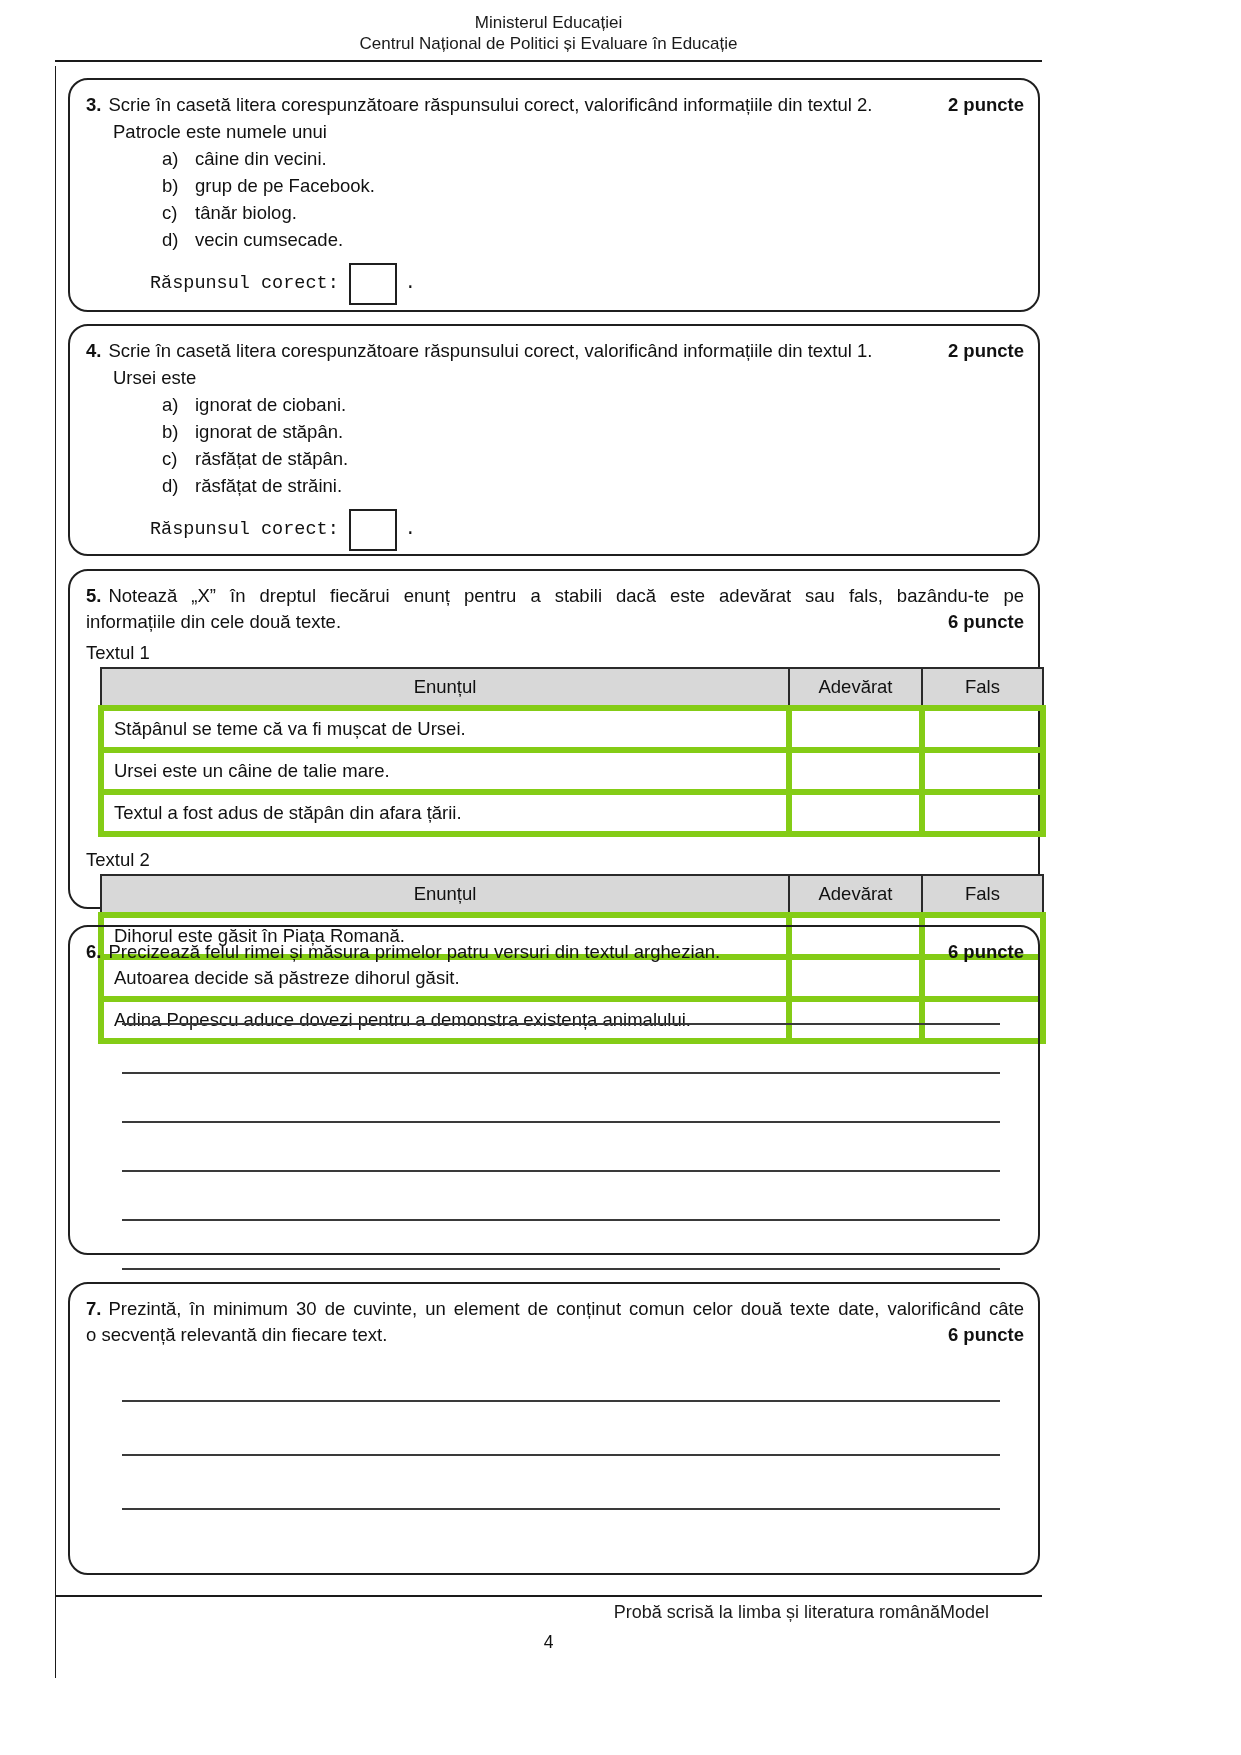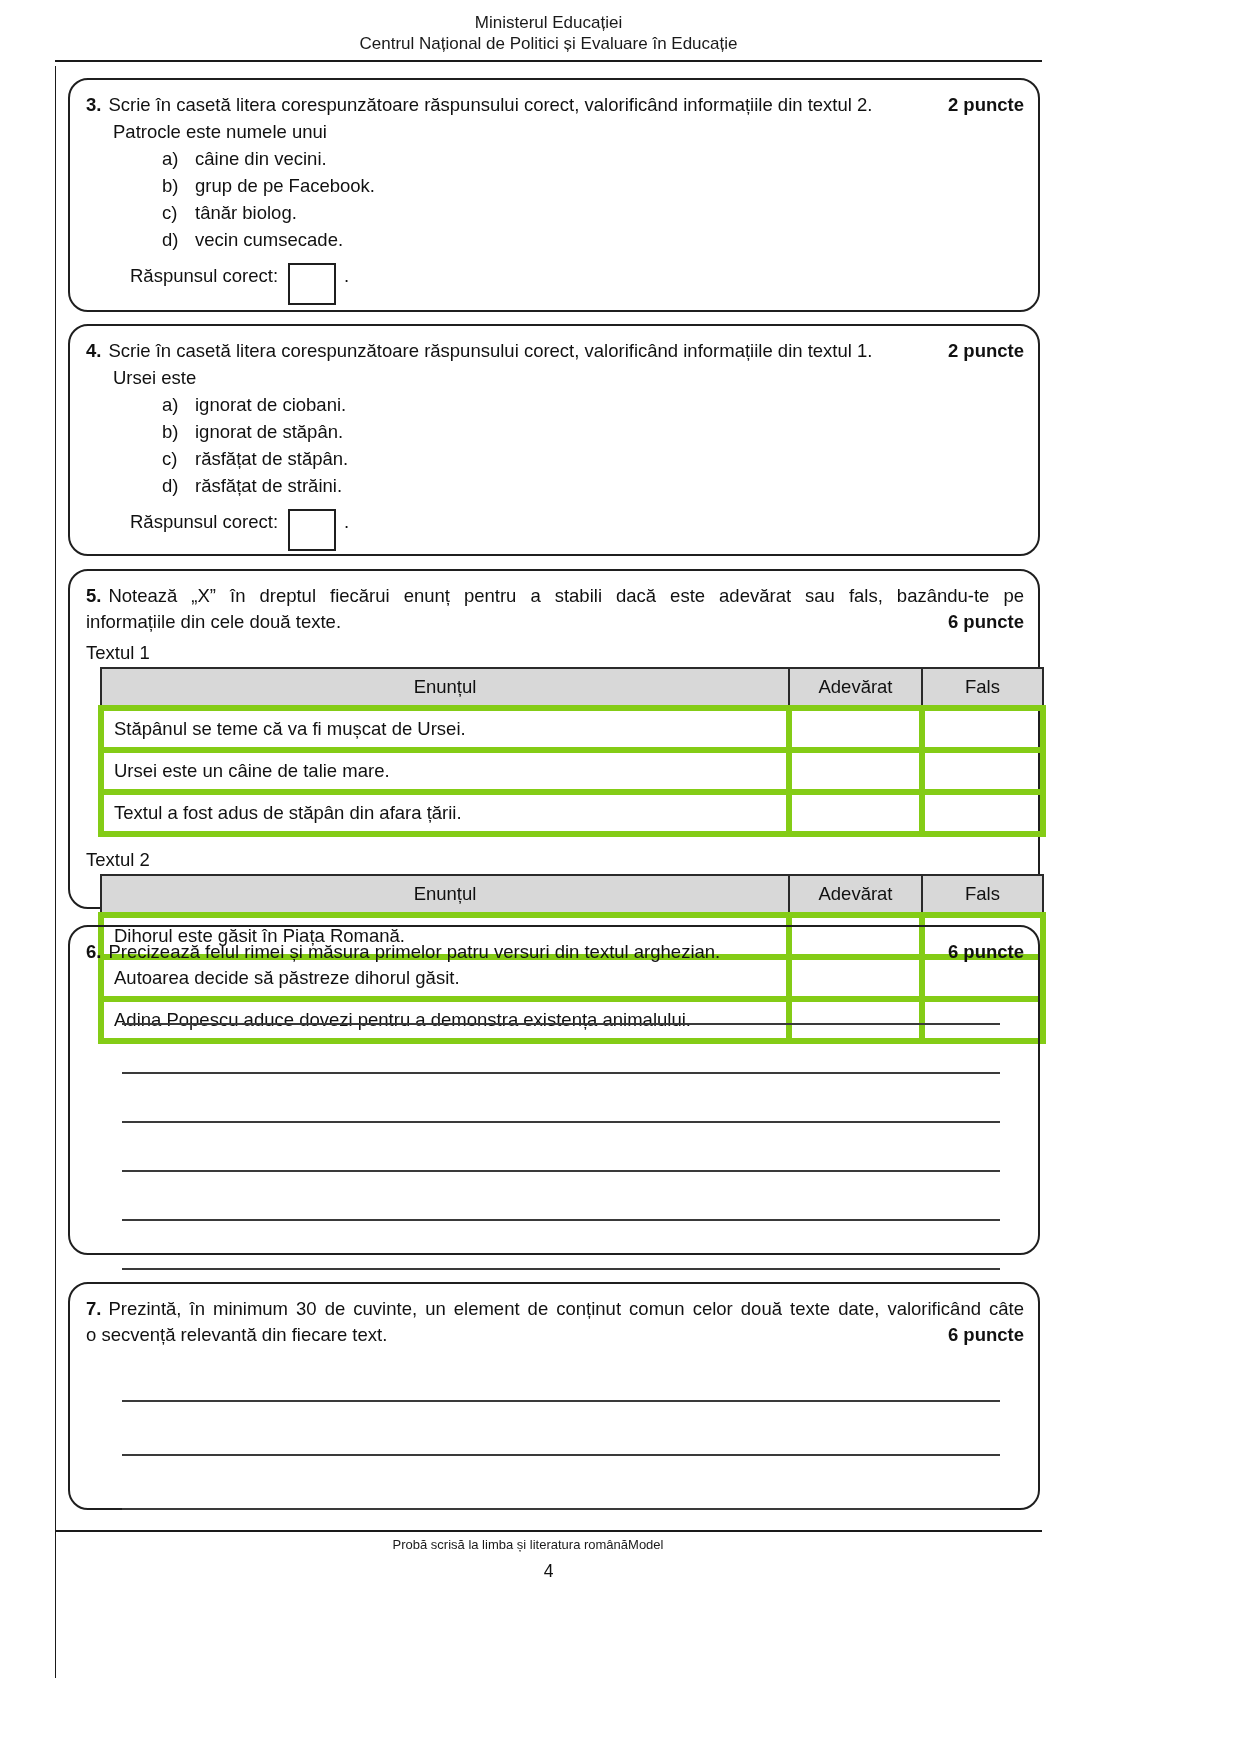--- a/index.html
+++ b/index.html
@@ -23,51 +23,51 @@
     margin-left:68px;width:972px;
     border:2.2px solid #1f1f1f;border-radius:20px;
     padding:12px 14px 0 16px;
     position:relative;
     font-size:18.5px;line-height:26px;
   }
   .q3{margin-top:16px;height:234px;}
   .q4{margin-top:12px;height:232px;}
   .q5{margin-top:13px;height:340px;}
   .q6{margin-top:16px;height:330px;}
-  .q7{margin-top:27px;height:228px;}
+  .q7{margin-top:27px;height:293px;}
 
   .prow{display:flex;justify-content:space-between;align-items:baseline;}
   .pnum{font-weight:bold;margin-right:7px;white-space:nowrap;}
   .points{font-weight:bold;white-space:nowrap;margin-left:12px;}
   .jline{text-align:justify;text-align-last:justify;}
   .stem{margin-left:27px;margin-top:1px;}
   .opt{margin-left:76px;line-height:27px;}
   .opt .letter{display:inline-block;width:33px;}
-  .answer-row{margin-left:44px;margin-top:10px;display:flex;}
+  .answer-row{margin-left:64px;margin-top:10px;display:flex;align-items:center;font-family:Liberation Mono, monospace;}
   .answer-box{display:inline-block;width:44px;height:38px;border:2.2px solid #1f1f1f;margin:0 8px 0 10px;background:#fff;}
 
   
   .tlabel{margin-top:4px;line-height:28px;}
   table.tf{border-collapse:collapse;margin-left:12px;width:942px;table-layout:fixed;}
   table.tf col.c1{width:688px;} table.tf col.c2{width:133px;} table.tf col.c3{width:121px;}
   table.tf th{background:#d8d8d8;font-weight:normal;height:34px;border:2px solid #2a2a2a;font-size:18.5px;}
   table.tf td{height:36px;border:6px solid #84cc16;padding:0 10px;font-size:18.5px;}
   .t2{margin-top:9px;}
 
   
   .lines{margin:0 24px 0 36px;}
   .wline{border-bottom:2px solid #3a3a3a;}
   .q6 .wline{height:47px;}
   .q6 .lines{margin-top:11px;}
   .q7 .wline{height:52px;}
   .q7 .lines{margin-top:0px;}
 
   
   .ft-rule{margin-top:20px;}
-  .ftrow{margin-left:52px;width:952px;display:flex;justify-content:center;font-size:13px;margin-top:5px;color:#1a1a1a;}
+  .ftrow{margin-left:37px;width:952px;display:flex;justify-content:flex-end;font-size:18px;margin-top:5px;color:#1a1a1a;}
   .pageno{margin-left:55px;width:987px;text-align:center;font-size:17.5px;margin-top:9px;}
 </style>
 </head>
 <body>
 
 <div class="page">
 
   <div class="hdr">
     <div>Ministerul Educației</div>
     <div>Centrul Național de Politici și Evaluare în Educație</div>

